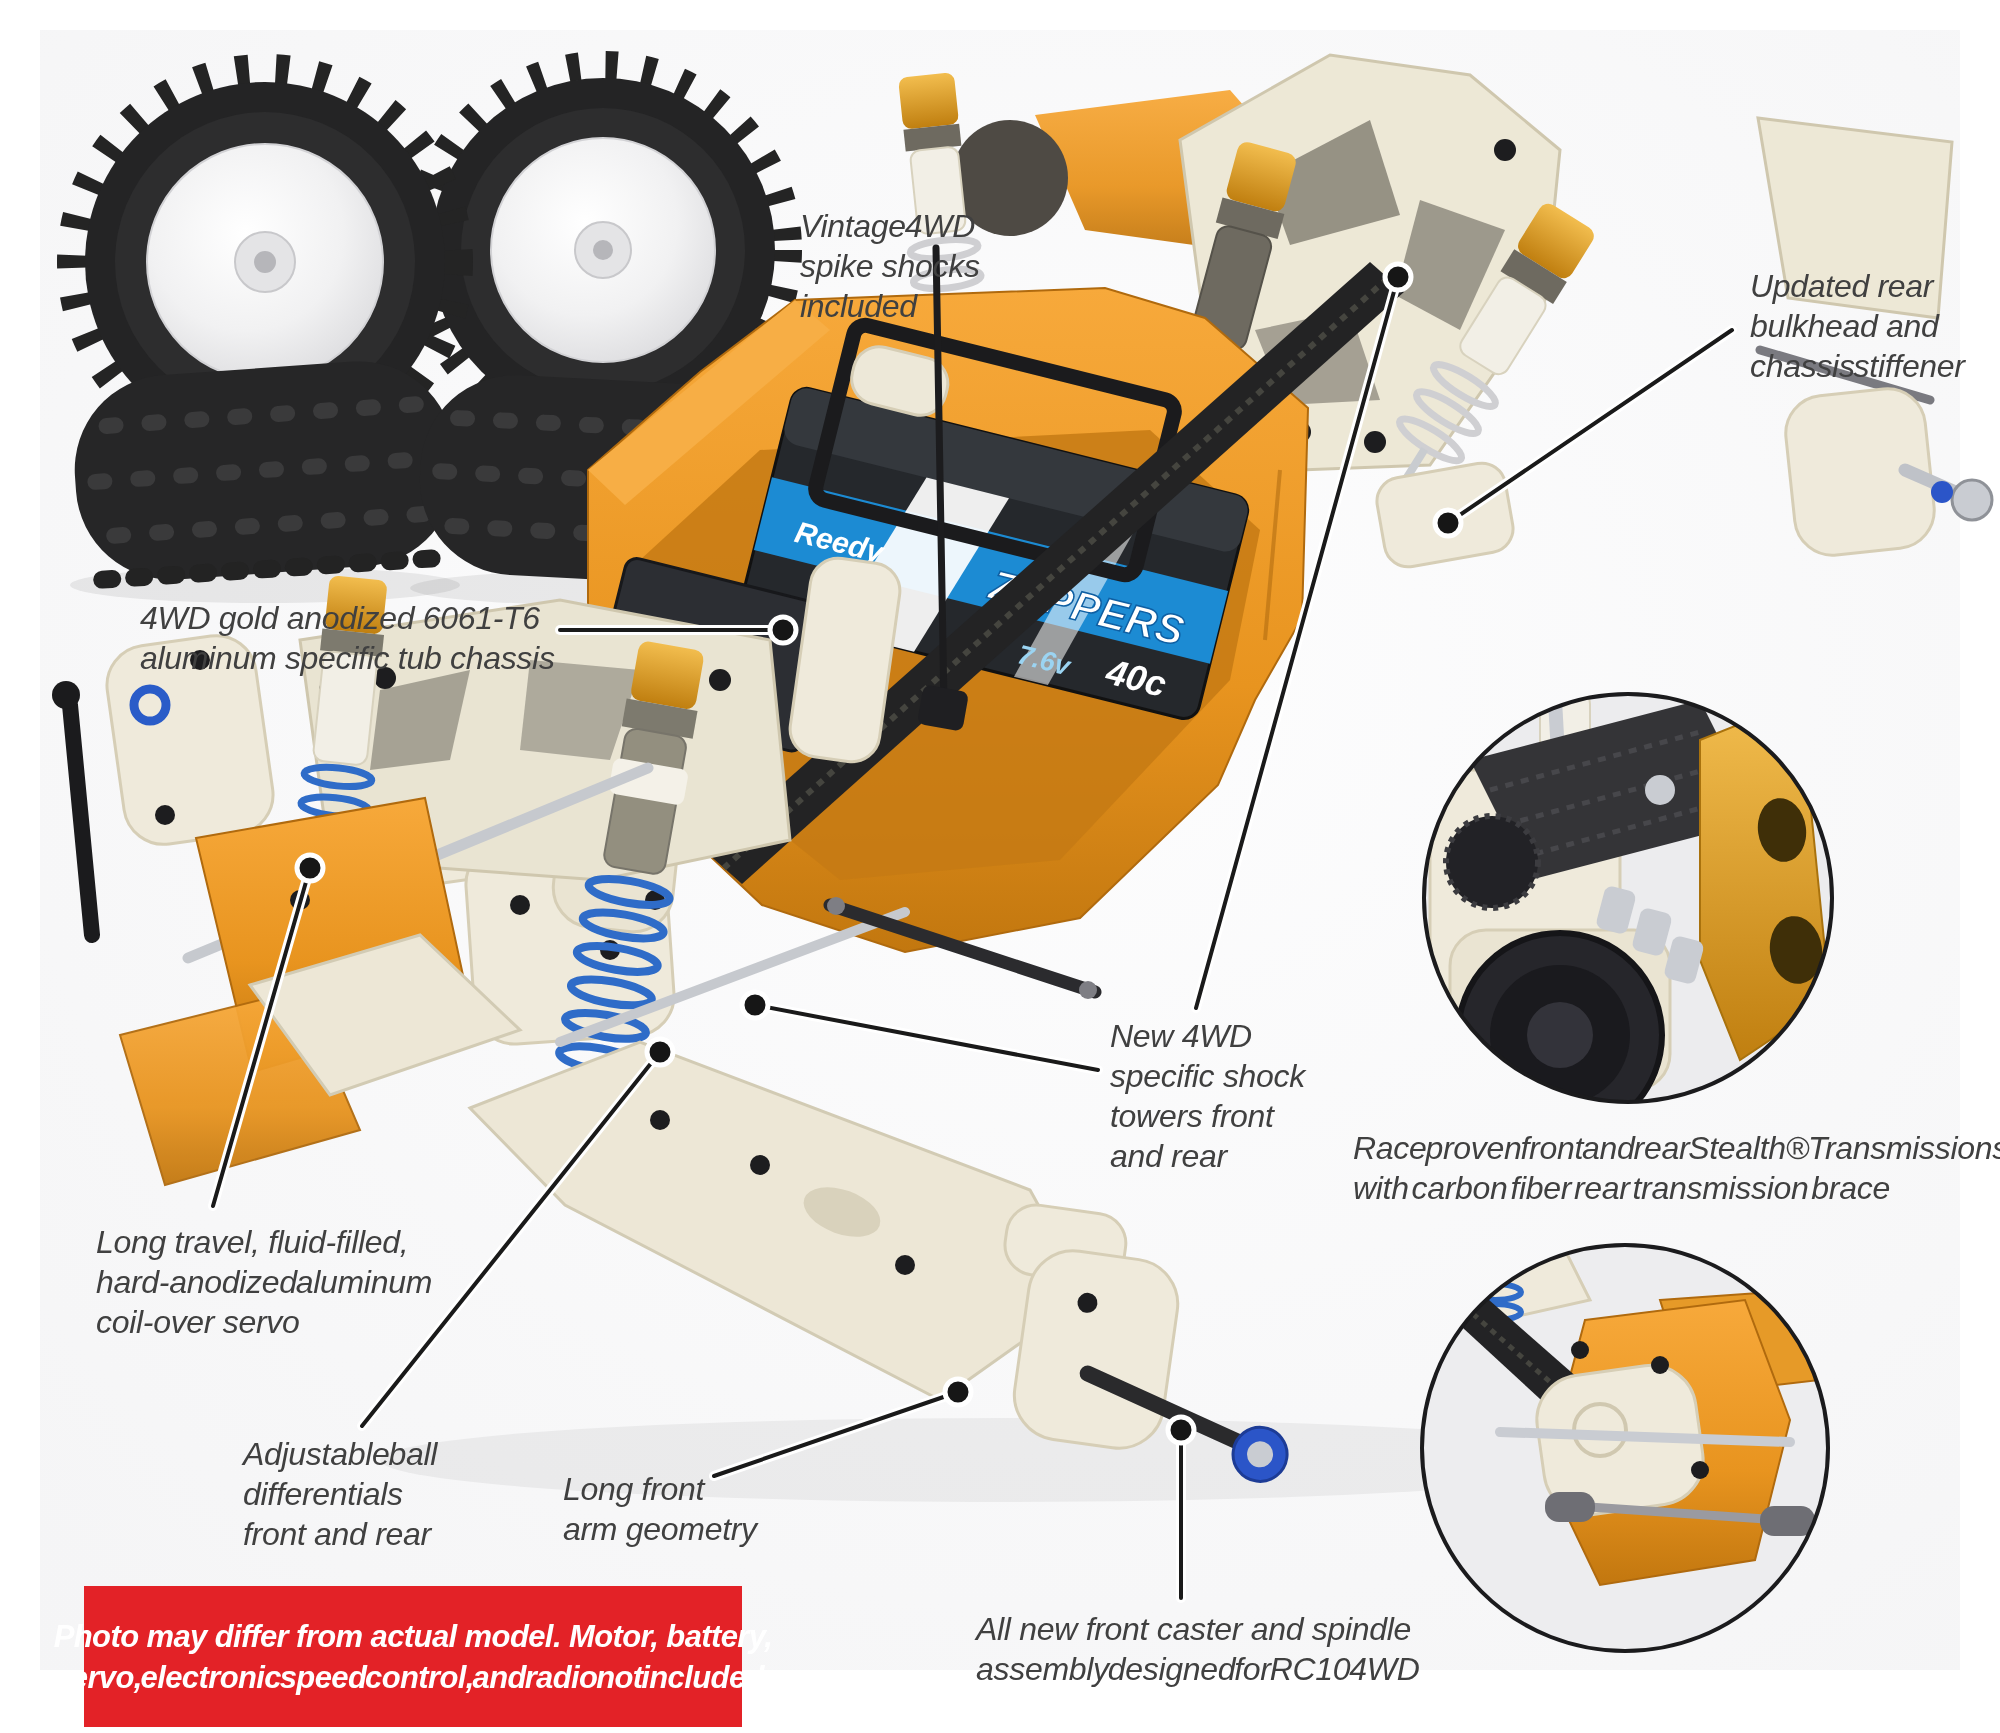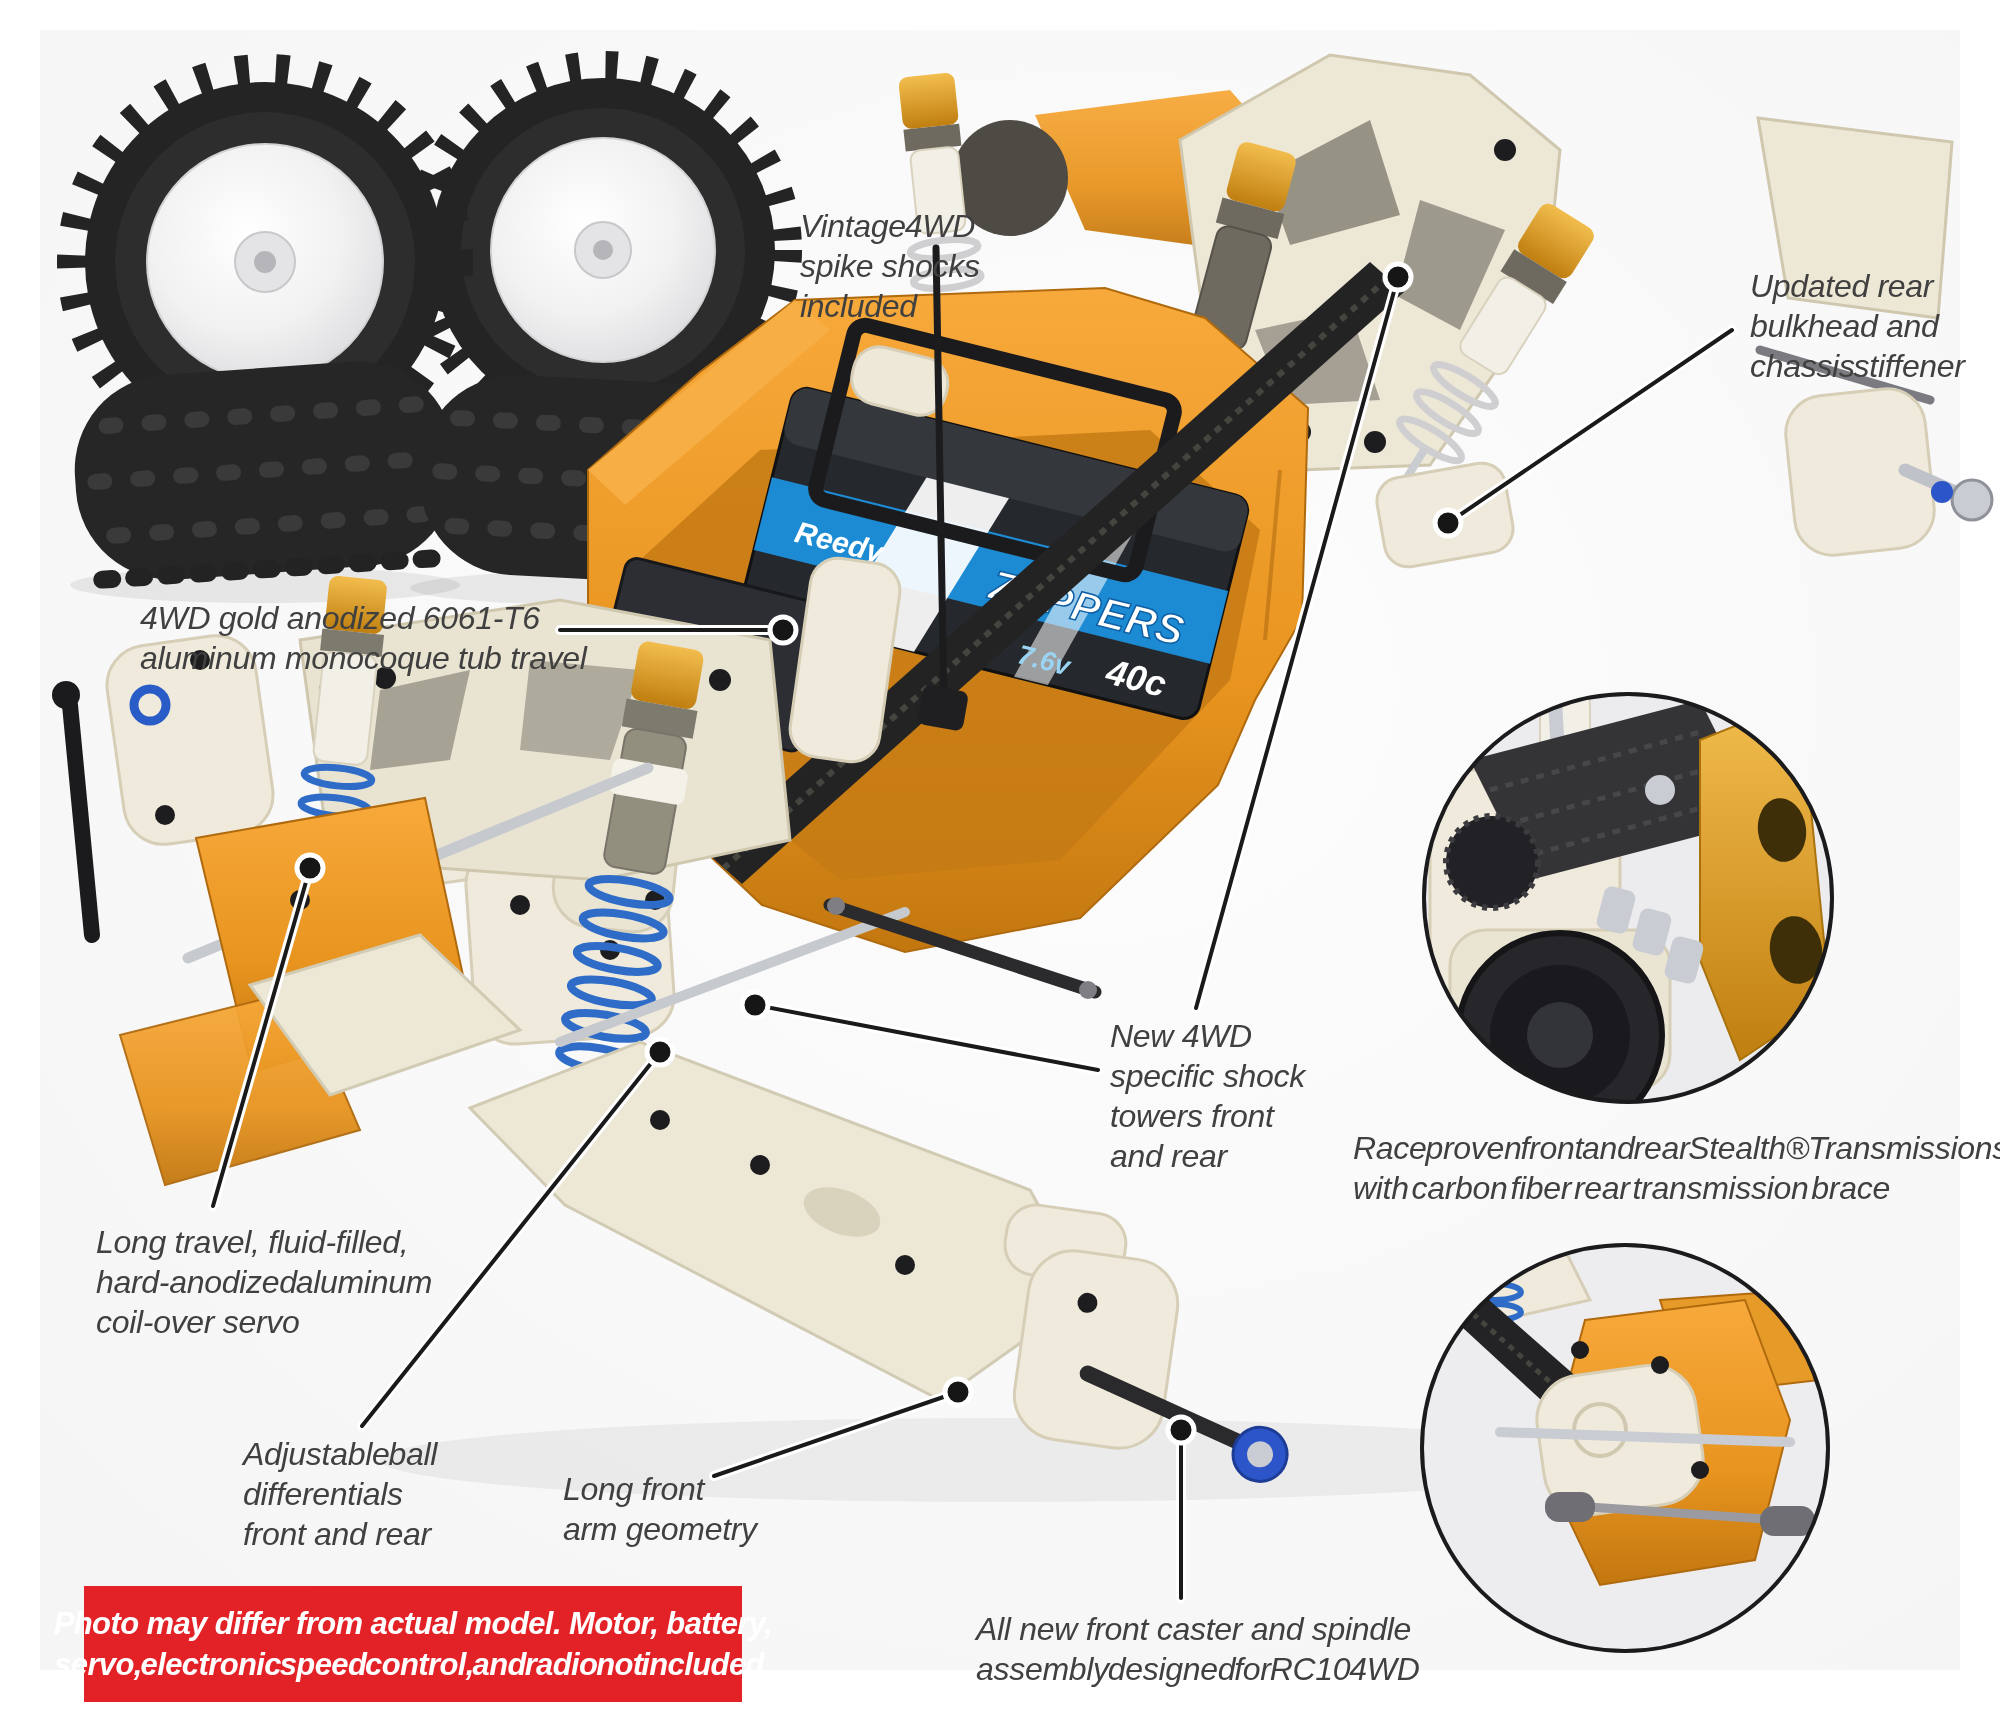--- a/index.html
+++ b/index.html
@@ -4,21 +4,21 @@
 <style>
   html,body{margin:0;padding:0;background:#ffffff;}
   .stage{position:relative;width:2000px;height:1733px;background:#ffffff;overflow:hidden;
          font-family:"Liberation Sans",sans-serif;}
   .stage svg{position:absolute;left:0;top:0;}
   .callout{position:absolute;font-style:italic;font-weight:400;font-size:32px;line-height:40px;
            color:#404040;letter-spacing:-0.3px;white-space:nowrap;}
   .ln{display:block;}
   .t1{word-spacing:-0.18em;}
   .t2{word-spacing:-0.30em;}
-  .disclaimer{position:absolute;left:84px;top:1586px;width:658px;height:116px;background:#e32227;
+  .disclaimer{position:absolute;left:84px;top:1586px;width:658px;height:141px;background:#e32227;
               color:#ffffff;display:flex;flex-direction:column;justify-content:center;align-items:center;
               font-style:italic;font-weight:700;font-size:31px;line-height:41px;letter-spacing:-0.6px;
               white-space:nowrap;}
 </style>
 </head>
 <body>
 
 <div class="stage">
 
 <svg width="2000" height="1733" viewBox="0 0 2000 1733">
@@ -383,21 +383,21 @@
   </div>
 
   <div class="callout" style="left:1750px;top:266px">
     <span class="ln">Updated rear</span>
     <span class="ln">bulkhead and</span>
     <span class="ln t2">chassis stiffener</span>
   </div>
 
   <div class="callout" style="left:140px;top:598px">
     <span class="ln">4WD gold anodized 6061-T6</span>
-    <span class="ln">aluminum monocoque tub travel</span>
+    <span class="ln">aluminum specific tub chassis</span>
   </div>
 
   <div class="callout" style="left:1110px;top:1016px">
     <span class="ln">New 4WD</span>
     <span class="ln">specific shock</span>
     <span class="ln">towers front</span>
     <span class="ln">and rear</span>
   </div>
 
   <div class="callout" style="left:1353px;top:1128px">

